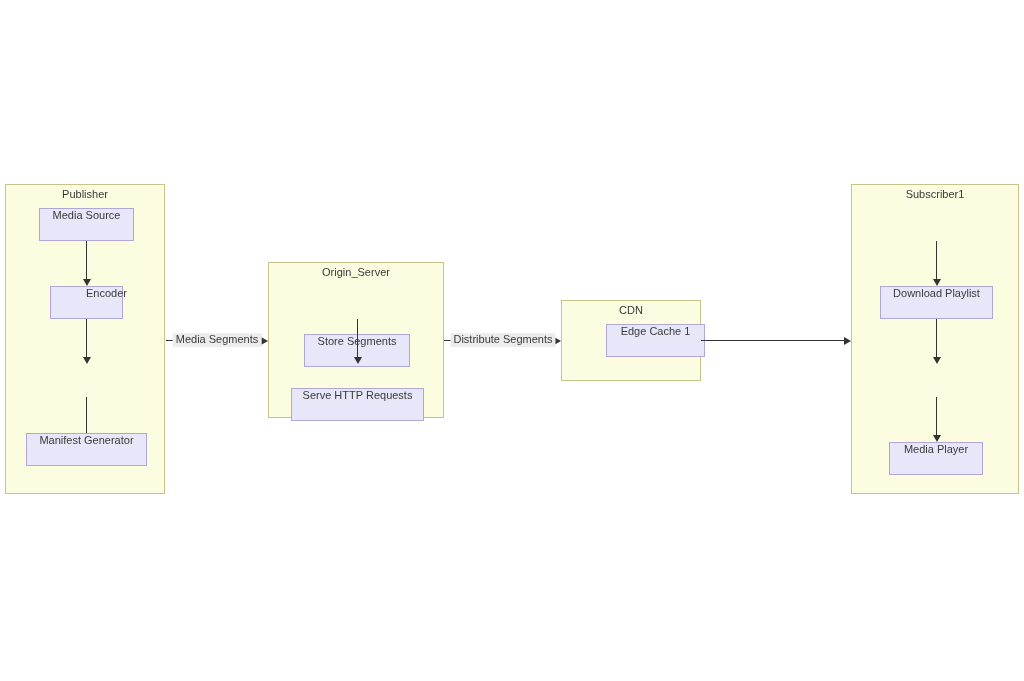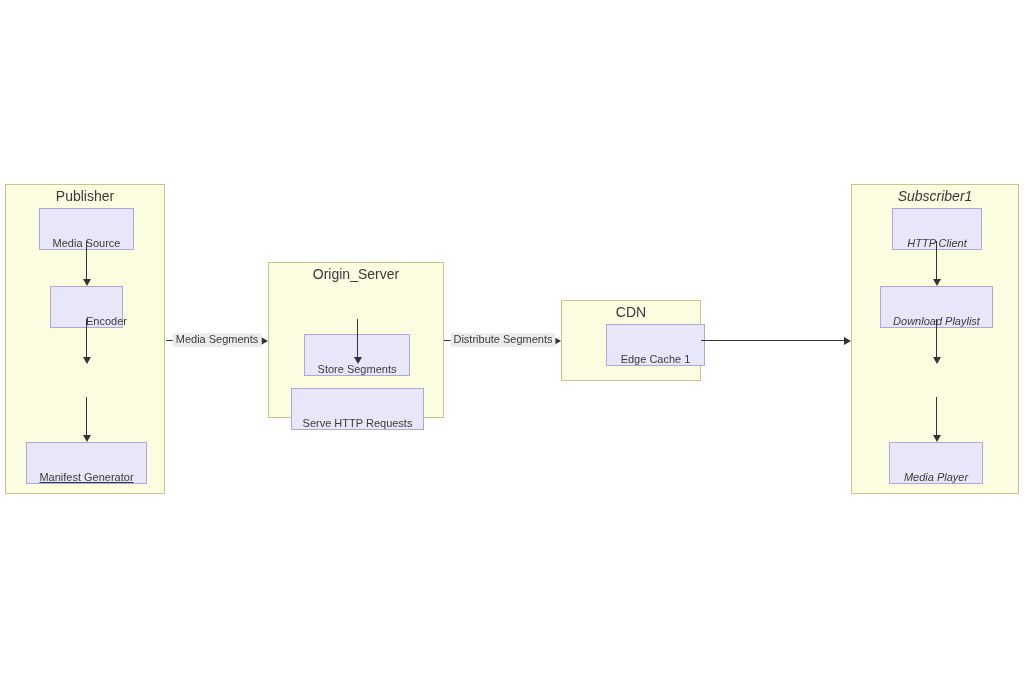--- a/index.html
+++ b/index.html
@@ -28,30 +28,30 @@
     position: absolute;
     background: var(--container-fill);
     border: 1px solid var(--container-border);
   }
   .container-title {
     position: absolute;
     top: 3px;
     left: 0;
     right: 0;
     text-align: center;
-    font-size: 14px;
+    font-size: 11px;
     color: var(--text);
   }
   .node {
     position: absolute;
-    height: 42px;
+    height: 33px;
     background: var(--node-fill);
     border: 1px solid var(--node-border);
     display: flex;
-    align-items: flex-end;
+    align-items: flex-start;
     justify-content: center;
     font-size: 11px;
     color: var(--text);
     text-align: center;
   }
   
   .varrow {
     position: absolute;
     width: 0;
     border-left: 1px solid var(--line);
@@ -108,21 +108,21 @@
     <div class="container-title">Publisher</div>
     <div class="node" style="left:33px; top:23px; width:95px;">
       <span>Media Source</span>
     </div>
     <div class="varrow" style="left:80px; top:56px; height:38px;"></div>
     <div class="node" style="left:44px; top:101px; width:73px;padding-left:40px;">
       <span>Encoder</span>
     </div>
     <div class="varrow" style="left:80px; top:134px; height:38px;"></div>
     <div class="varrow" style="left:80px; top:212px; height:38px;"></div>
-    <div class="node" style="left:20px; top:257px; width:121px;text-decoration:underline;">
+    <div class="node" style="left:20px; top:248px; width:121px;">
       <span>Manifest Generator</span>
     </div>
   </div>
 
   <div class="harrow" style="left:166px; top:340px; width:95px;"></div>
   <div class="edge-label" style="left:217px; top:340px;">Media Segments</div>
 
   <div class="container" style="left:268px; top:262px; width:176px; height:156px;">
     <div class="container-title">Origin_Server</div>
     <div class="node" style="left:35px; top:23px; width:106px;margin-top:48px;">
@@ -139,25 +139,22 @@
 
   <div class="container" style="left:561px; top:300px; width:140px; height:81px;">
     <div class="container-title">CDN</div>
     <div class="node" style="left:20px; top:23px; width:99px;margin-left:24px;">
       <span>Edge Cache 1</span>
     </div>
   </div>
 
   <div class="harrow" style="left:701px; top:340px; width:143px;"></div>
 
-  <div class="container" style="left:851px; top:184px; width:168px; height:310px;font-style:italic;">
+  <div class="container" style="left:851px; top:184px; width:168px; height:310px;">
     <div class="container-title">Subscriber1</div>
-    <div class="node" style="left:40px; top:23px; width:90px;">
-      <span>HTTP Client</span>
-    </div>
     <div class="varrow" style="left:84px; top:56px; height:38px;"></div>
     <div class="node" style="left:28px; top:101px; width:113px;">
       <span>Download Playlist</span>
     </div>
     <div class="varrow" style="left:84px; top:134px; height:38px;"></div>
     <div class="varrow" style="left:84px; top:212px; height:38px;"></div>
     <div class="node" style="left:37px; top:257px; width:94px;">
       <span>Media Player</span>
     </div>
   </div>

